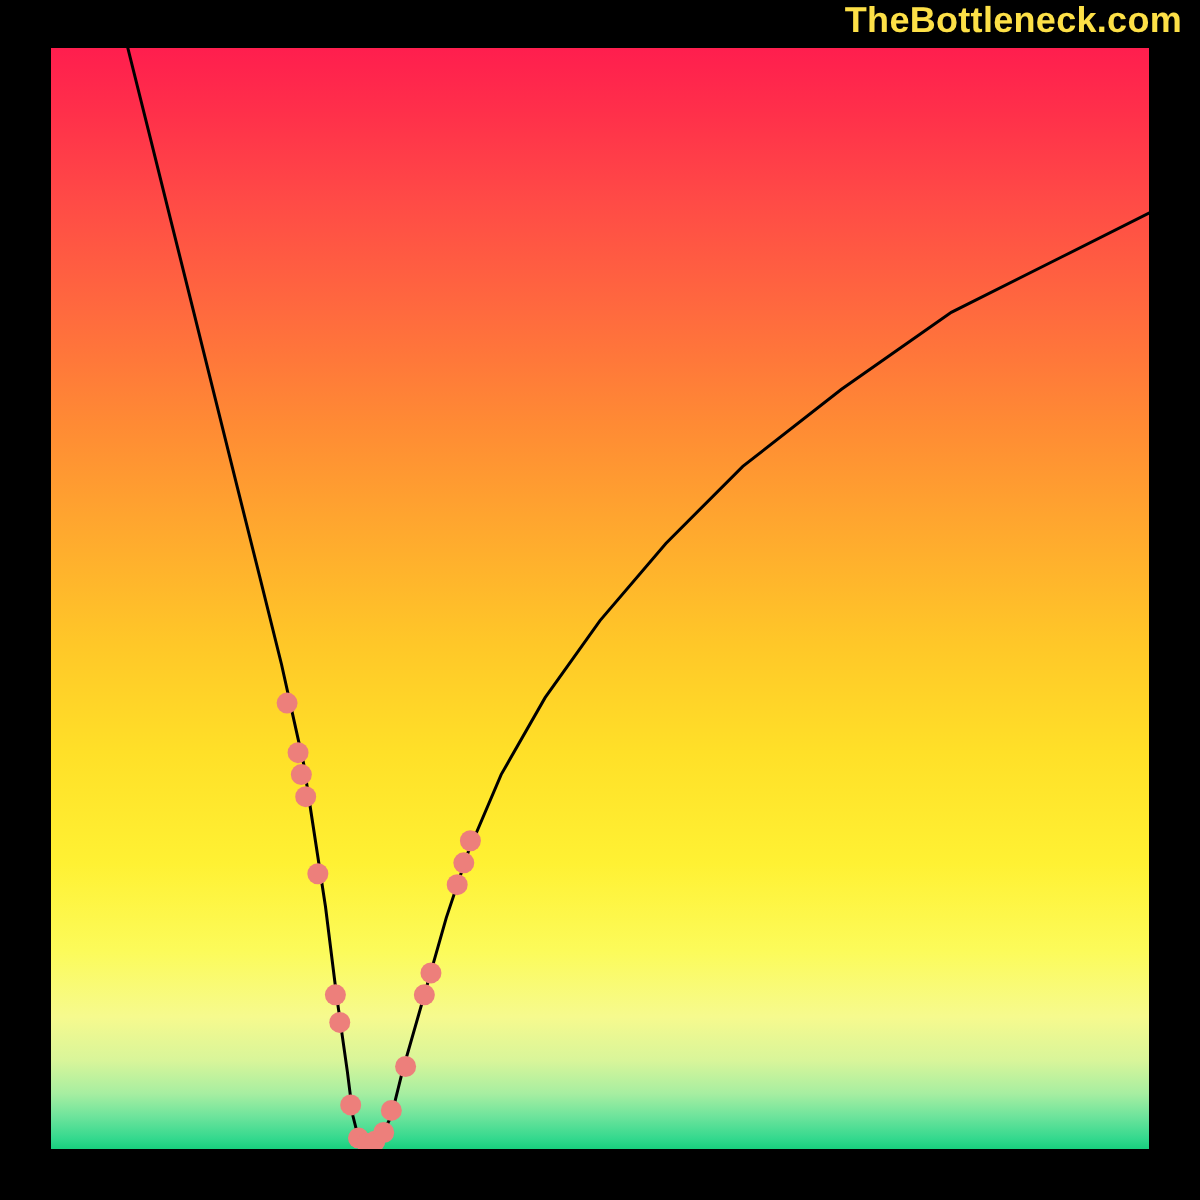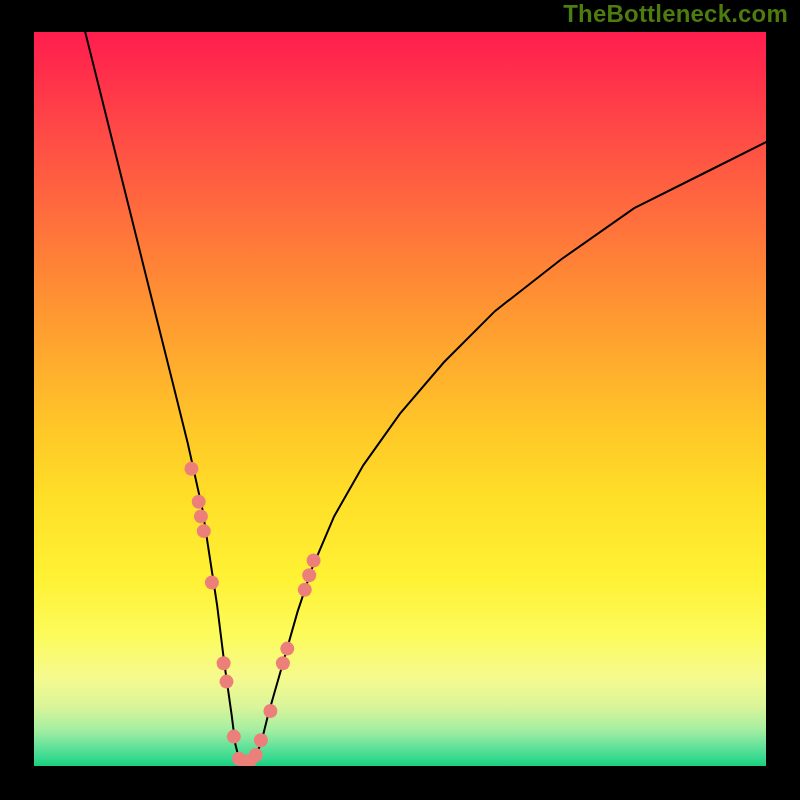--- a/index.html
+++ b/index.html
@@ -14,21 +14,21 @@
   .outer {
     width: 800px;
     height: 800px;
     background: #000;
     position: relative;
   }
   .watermark {
     position: absolute;
     top: 0;
     right: 12px;
-    color: #4d7c0f;
+    color: #fde047;
     font-size: 24px;
     font-weight: 600;
     letter-spacing: 0.2px;
     z-index: 10;
     user-select: none;
   }
   .plot-box {
     position: absolute;
     left: 34px;
     top: 32px;

